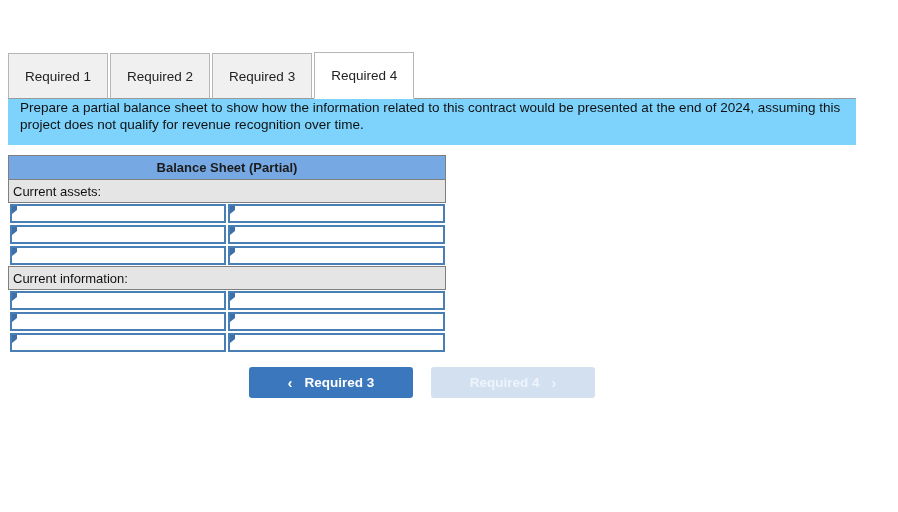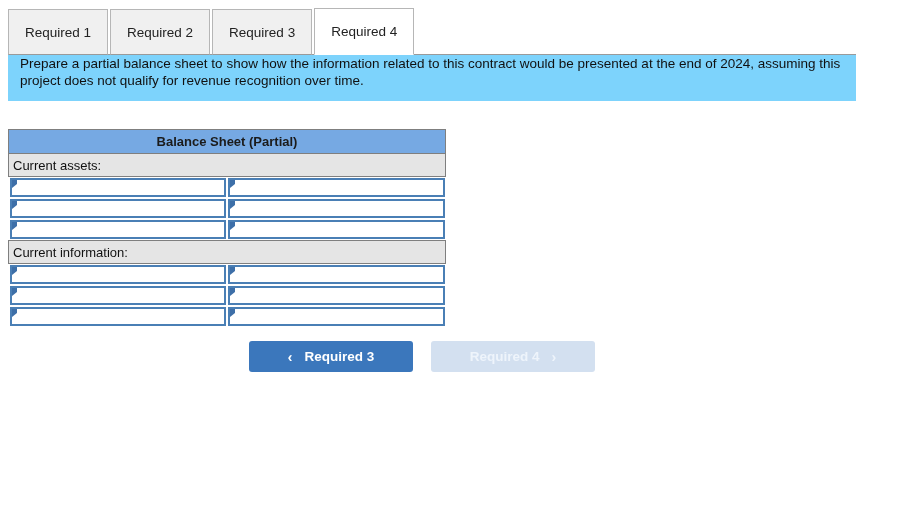--- a/index.html
+++ b/index.html
@@ -31,20 +31,21 @@
     width: 848px;
     height: 1px;
     background: #9a9a9a;
   }
   .tabs {
     display: flex;
     align-items: flex-end;
     height: 55px;
     position: relative;
     z-index: 2;
+    margin-top: 44px;
   }
   .tab {
     height: 46px;
     line-height: 46px;
     padding: 0 16px;
     margin-right: 2px;
     box-sizing: border-box;
     background: #f0f0f0;
     border: 1px solid #b6b6b6;
     border-bottom: 1px solid #9a9a9a;
@@ -71,21 +72,21 @@
     background: #7dd3fc;
     padding: 0 12px 12px 12px;
     font-size: 13.5px;
     line-height: 17px;
     color: #111;
   }
 
   
   .sheet-wrap {
     margin-left: 8px;
-    margin-top: 28px;
+    margin-top: 10px;
     width: 438px;
   }
   table.sheet {
     border-collapse: collapse;
     width: 438px;
     table-layout: fixed;
   }
   table.sheet td {
     padding: 0;
     vertical-align: middle;

